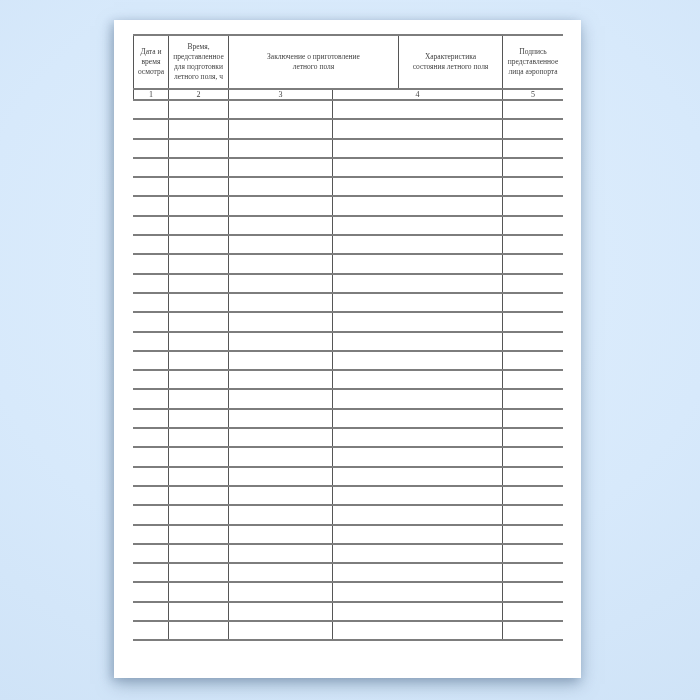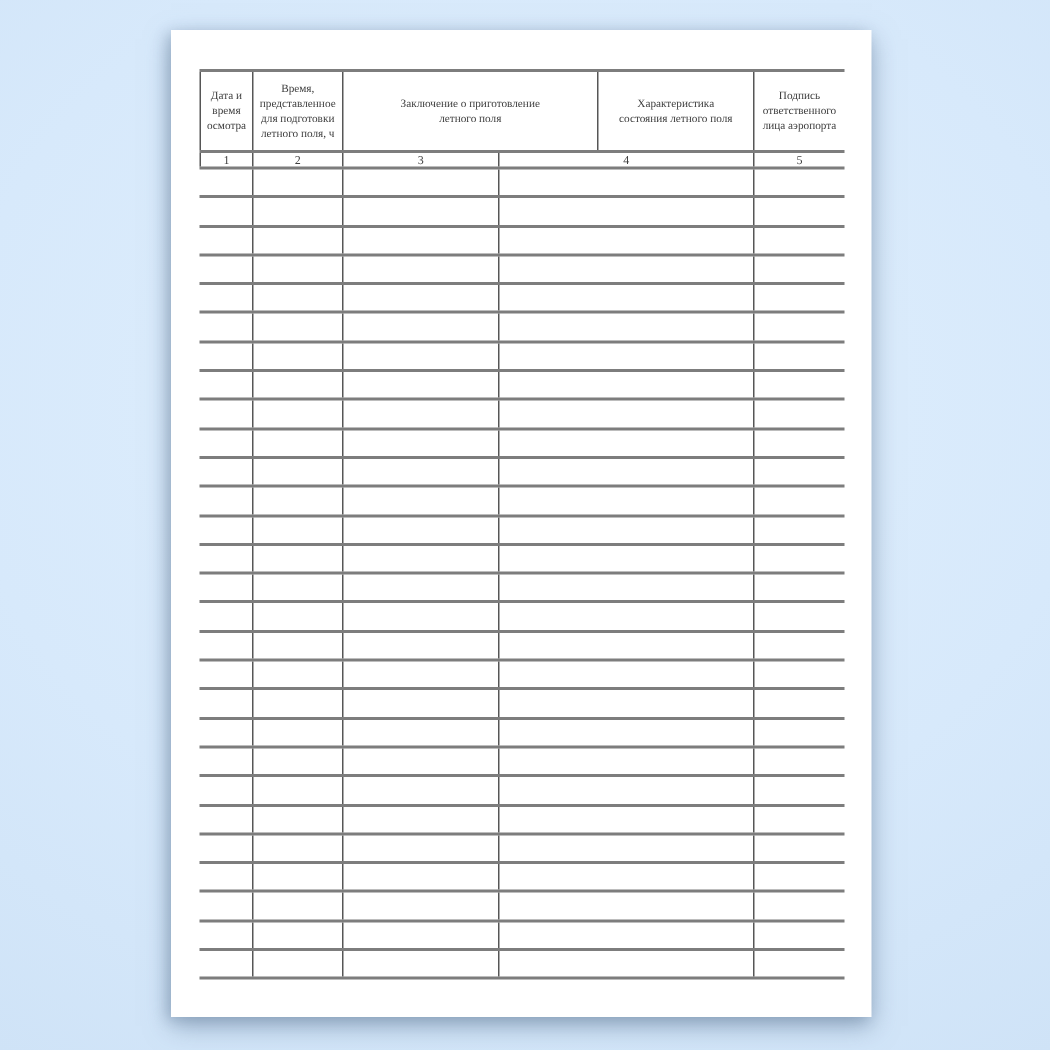--- a/index.html
+++ b/index.html
@@ -18,21 +18,21 @@
     top: 20px;
     width: 467px;
     height: 658px;
     background: #ffffff;
     box-shadow: 0 6px 16px rgba(96, 122, 152, 0.55),
                 -3px 2px 8px rgba(96, 122, 152, 0.30);
   }
   .form-table {
     position: absolute;
     left: 19px;
-    top: 26px;
+    top: 14px;
     width: 430px;
   }
   .row {
     display: flex;
     box-sizing: border-box;
     border-bottom: 2px solid #7d7d7d;
   }
   .row.header {
     height: 56px;
     border-top: 2px solid #7d7d7d;
@@ -80,21 +80,21 @@
 осмотра</div>
         <div class="cell c2">Время,
 представленное
 для подготовки
 летного поля, ч</div>
         <div class="cell c4">Заключение о приготовление
 летного поля</div>
         <div class="cell c3">Характеристика
 состояния летного поля</div>
         <div class="cell c5">Подпись
-ответственного
+представленное
 лица аэропорта</div>
       </div>
 
       <div class="row numbers">
         <div class="cell c1">1</div>
         <div class="cell c2">2</div>
         <div class="cell c3">3</div>
         <div class="cell c4">4</div>
         <div class="cell c5">5</div>
       </div>

